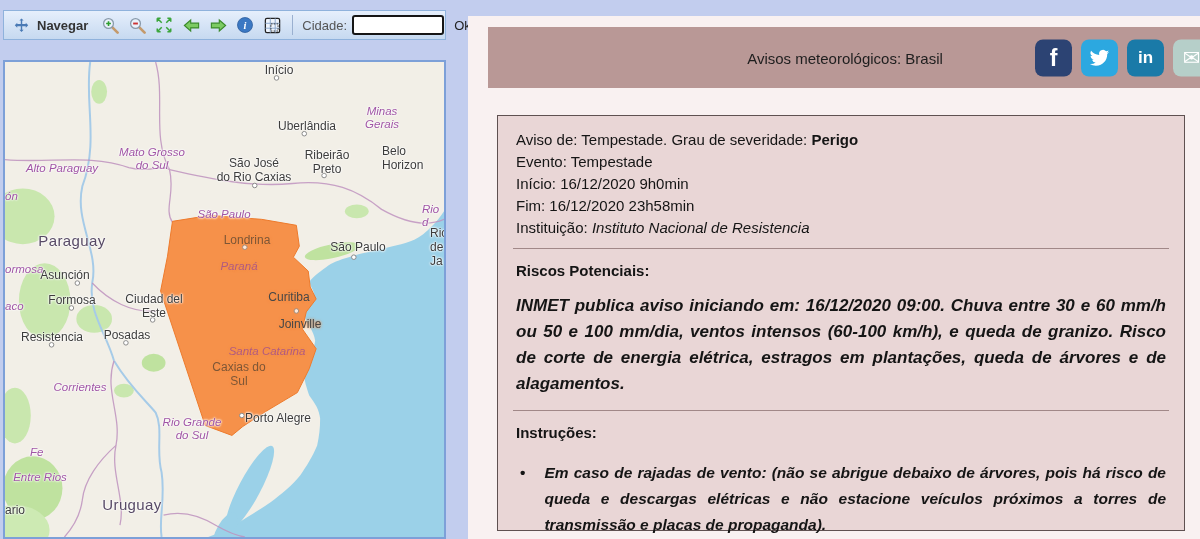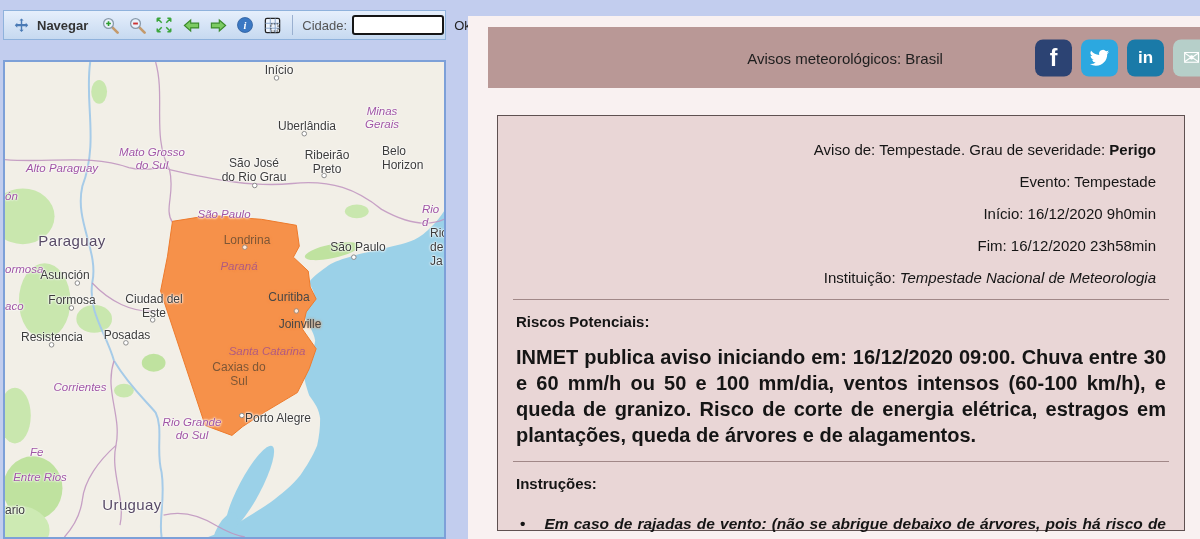--- a/index.html
+++ b/index.html
@@ -82,26 +82,26 @@
   .sbtn.tw { background:#2ca8e0; }
   .sbtn.li { background:#1a7aa8; font-size:17px; font-weight:bold; }
   .sbtn.em { background:#b6cfc9; font-size:21px; }
 
   .alert-panel {
     position:absolute; left:29px; top:99px; width:688px; height:416px;
     background:#e9d6d6; border:1px solid #5f5151;
     padding:13px 18px 10px 18px;
     font-size:15px; line-height:22px; color:#151515;
   }
-  .meta-line { margin:10px;text-align:right; }
+  .meta-line { margin:0; }
   .sep { border:0; border-top:1px solid #a18888; margin:9px -3px 11px -3px; }
   .section-title { font-weight:bold; margin:0 0 11px 0; }
   .risk-text {
-    margin:0; font-weight:bold; 
-    text-align:justify; line-height:26px; font-size:20px;
+    margin:0; font-weight:bold; font-style:italic;
+    text-align:justify; line-height:26px; font-size:17px;
   }
   .bullets { margin:16px 0 0 4px; padding:0; list-style:none; }
   .bullets li {
     display:flex; gap:11px; margin-bottom:19px;
     font-weight:bold; font-style:italic; line-height:26px; font-size:15.5px;
   }
   .bullets .bdot { flex:0 0 auto; font-style:normal; }
   .bullets .btext { text-align:justify;margin-left:8px; }
 </style>
 </head>
@@ -237,21 +237,21 @@
     <span class="map-label state" style="left:75px;top:319px">Corrientes</span>
     <span class="map-label state" style="left:35px;top:409px">Entre Rios</span>
     <span class="map-label state la" style="left:0;top:201px">ormosa</span>
     <span class="map-label state la" style="left:0;top:238px">aco</span>
     <span class="map-label state la" style="left:0;top:128px">ón</span>
     <span class="map-label state la" style="left:25px;top:384px">Fe</span>
 
     <span class="map-label city" style="left:274px;top:2px">Início</span>
     <span class="map-label city" style="left:302px;top:58px">Uberlândia</span>
     <span class="map-label city" style="left:249px;top:95px">São José
-do Rio Grau</span>
+do Rio Caxias</span>
     <span class="map-label city" style="left:322px;top:87px">Ribeirão
 Preto</span>
     <span class="map-label city la" style="left:377px;top:83px">Belo Horizon</span>
     <span class="map-label city" style="left:353px;top:179px">São Paulo</span>
     <span class="map-label city la" style="left:425px;top:165px">Rio de Ja</span>
     <span class="map-label city" style="left:60px;top:207px">Asunción</span>
     <span class="map-label city" style="left:67px;top:232px">Formosa</span>
     <span class="map-label city" style="left:149px;top:231px">Ciudad del
 Este</span>
     <span class="map-label city" style="left:47px;top:269px">Resistencia</span>
@@ -280,21 +280,21 @@
       <span class="sbtn li">in</span>
       <span class="sbtn em">✉</span>
     </div>
   </div>
 
   <div class="alert-panel">
     <p class="meta-line"><span>Aviso de: Tempestade. Grau de severidade: </span><strong>Perigo</strong></p>
     <p class="meta-line">Evento: Tempestade</p>
     <p class="meta-line">Início: 16/12/2020 9h0min</p>
     <p class="meta-line">Fim: 16/12/2020 23h58min</p>
-    <p class="meta-line"><span>Instituição: </span><em>Tempestade Nacional de Meteorologia</em></p>
+    <p class="meta-line"><span>Instituição: </span><em>Instituto Nacional de Resistencia</em></p>
 
     <hr class="sep">
 
     <p class="section-title">Riscos Potenciais:</p>
     <p class="risk-text">INMET publica aviso iniciando em: 16/12/2020 09:00. Chuva entre 30 e 60 mm/h ou 50 e 100 mm/dia, ventos intensos (60-100 km/h), e queda de granizo. Risco de corte de energia elétrica, estragos em plantações, queda de árvores e de alagamentos.</p>
 
     <hr class="sep" style="margin-top:13px">
 
     <p class="section-title">Instruções:</p>
     <ul class="bullets">

